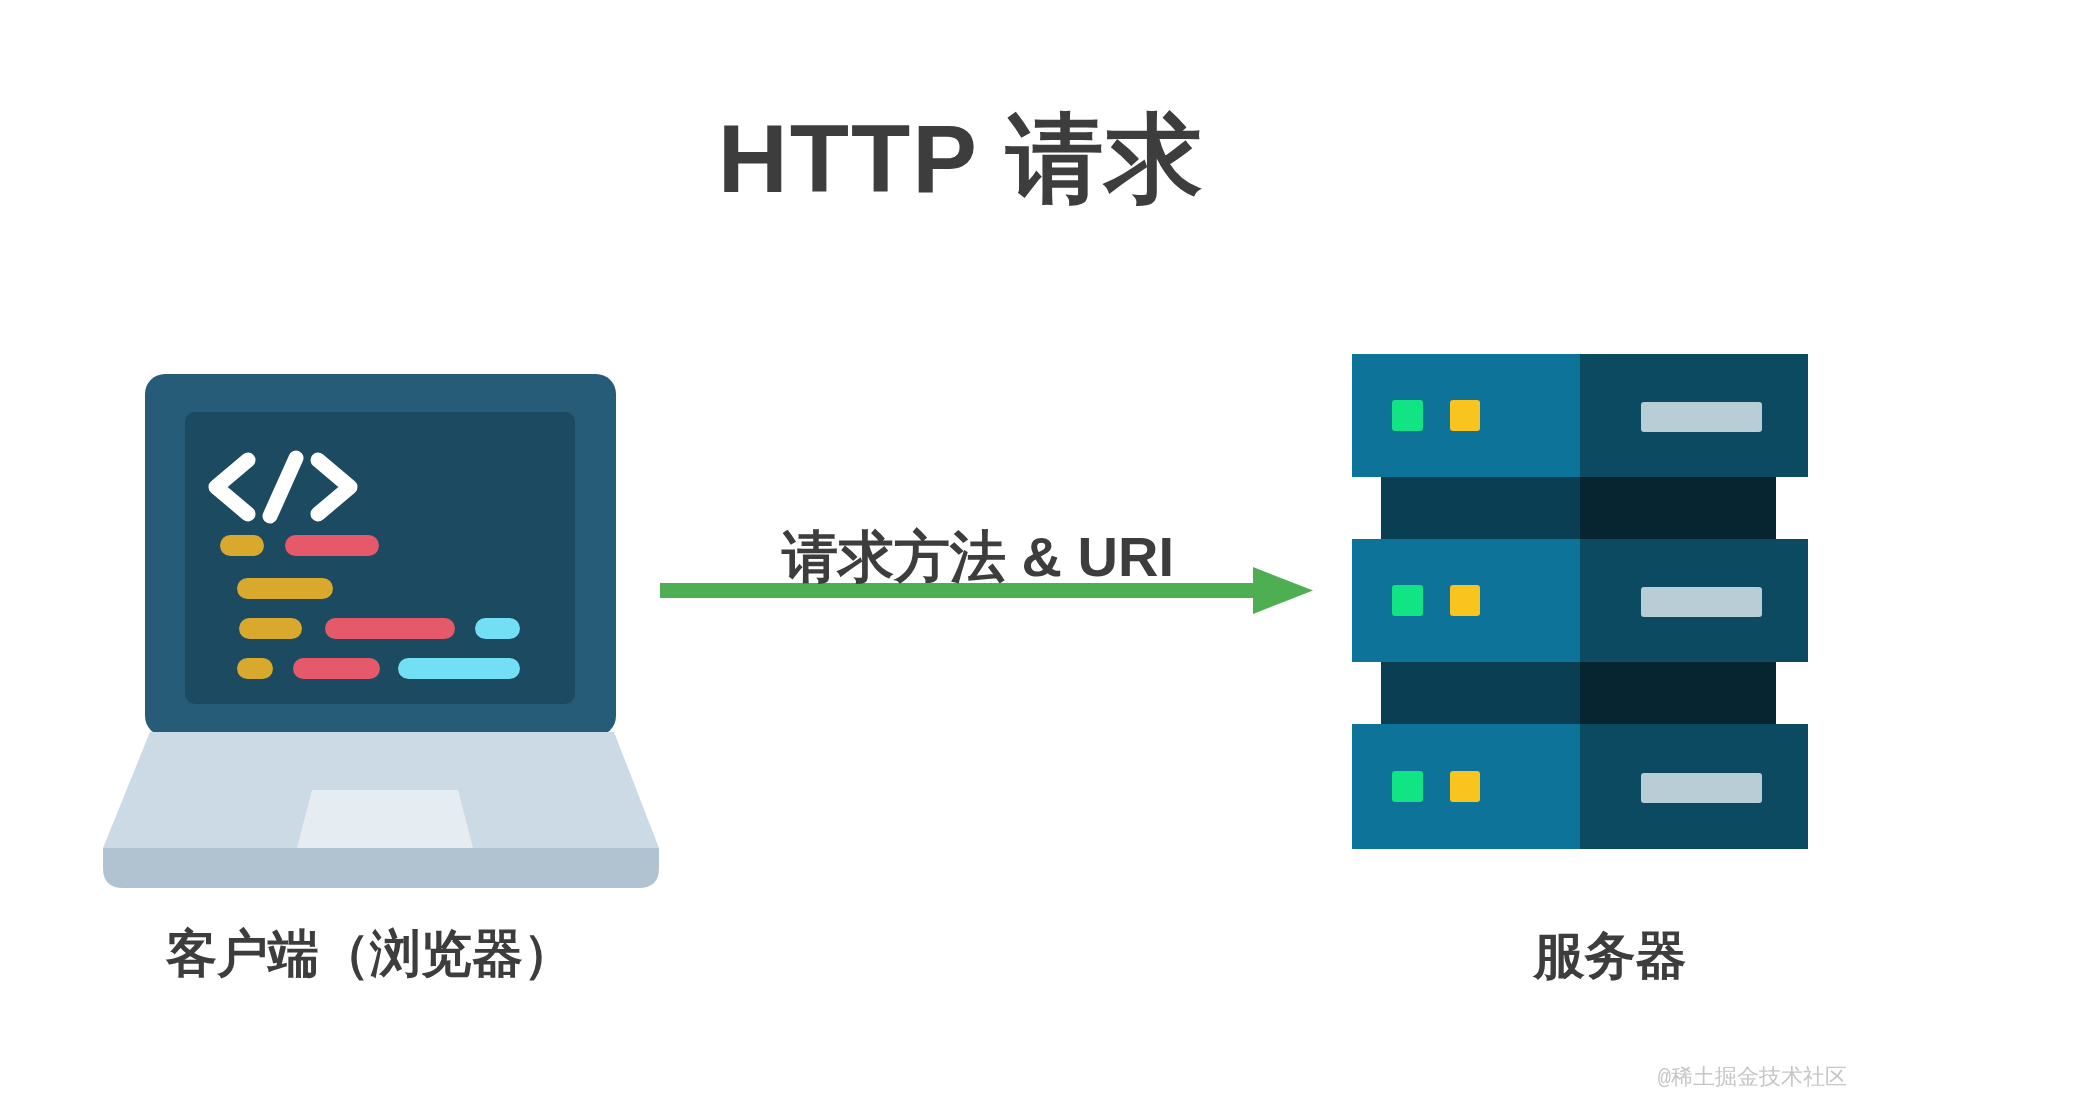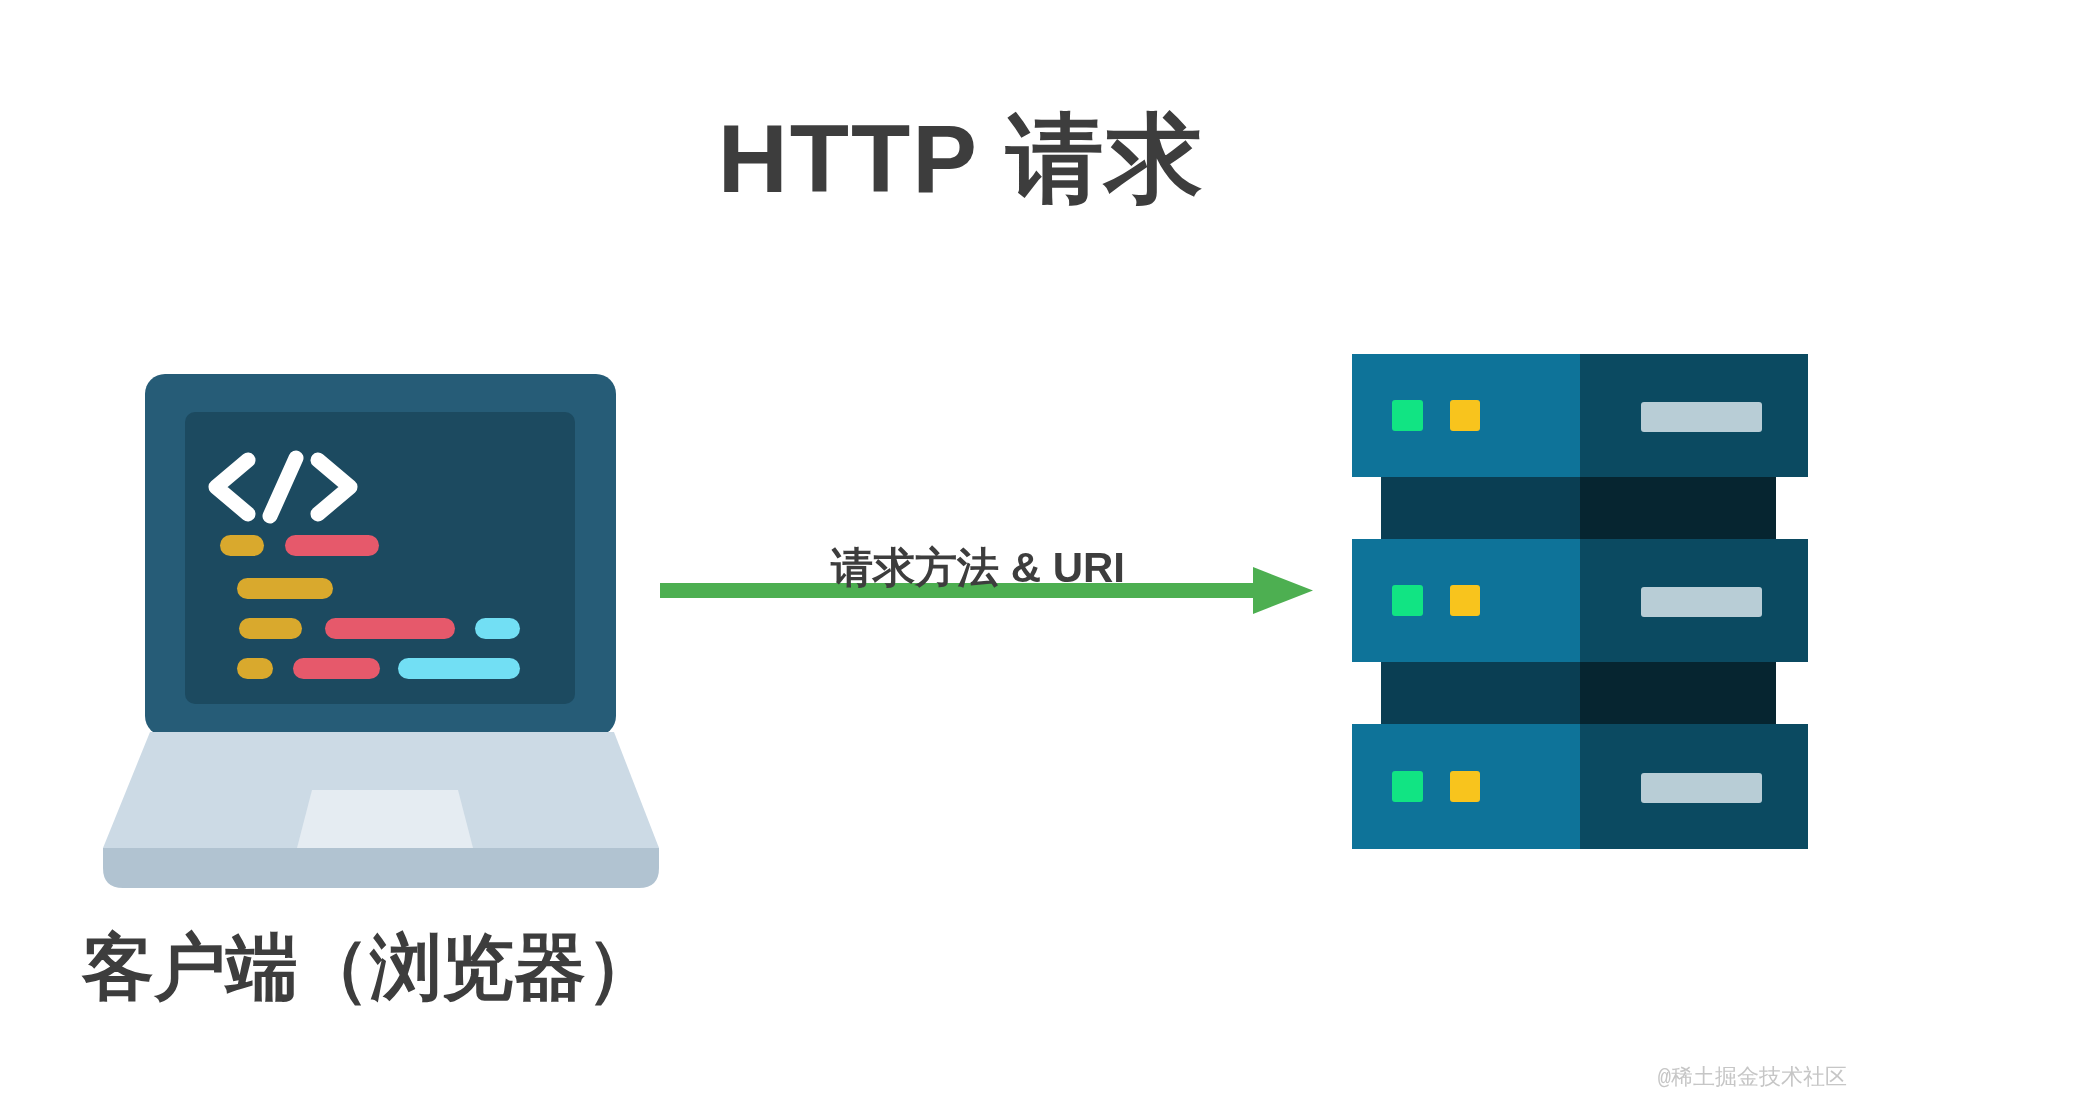--- a/index.html
+++ b/index.html
@@ -41,31 +41,30 @@
     white-space:nowrap;
     line-height:1.05;
   }
   .icon-wrap{position:absolute;}
   .laptop-wrap{left:100px;top:374px;width:560px;height:514px;}
   .server-wrap{left:1352px;top:354px;width:456px;height:495px;}
   .arrow-svg{position:absolute;left:660px;top:560px;width:655px;height:62px;}
   .arrow-label{
     position:absolute;
     transform:translateX(-50%);
-    font-size:42px;font-weight:bold;
+    font-size:56px;font-weight:bold;
     color:var(--text-dark);
     white-space:nowrap;
-    margin-top:20px;
   }
   .arrow-label.top{left:978px;top:520px;}
   .arrow-label.bottom{left:979px;top:630px;}
   .node-label{
     position:absolute;
     transform:translateX(-50%);
-    font-size:72px;font-weight:bold;
+    font-size:51px;font-weight:bold;
     color:var(--text-dark);
     white-space:nowrap;
   }
   .client-label{left:370px;top:920px;}
   .server-label{left:1610px;top:922px;}
   .watermark{
     position:absolute;
     right:13px;top:1062px;
     font-size:22px;
     color:var(--watermark-gray);
@@ -145,16 +144,17 @@
         <rect x="0" y="0" width="228" height="125" fill="var(--server-front)"></rect>
         <rect x="228" y="0" width="228" height="125" fill="var(--server-side)"></rect>
         <rect x="40" y="47" width="31" height="31" rx="3" fill="var(--led-green)"></rect>
         <rect x="98" y="47" width="30" height="31" rx="3" fill="var(--led-yellow)"></rect>
         <rect x="289" y="49" width="121" height="30" rx="3" fill="var(--server-vent)"></rect>
       </g>
     </svg>
   </div>
 
   <div class="node-label client-label">客户端（浏览器）</div>
+  <div class="node-label server-label">服务器</div>
 
   <div class="watermark">@稀土掘金技术社区</div>
 
 </div>
 
 </body></html>

